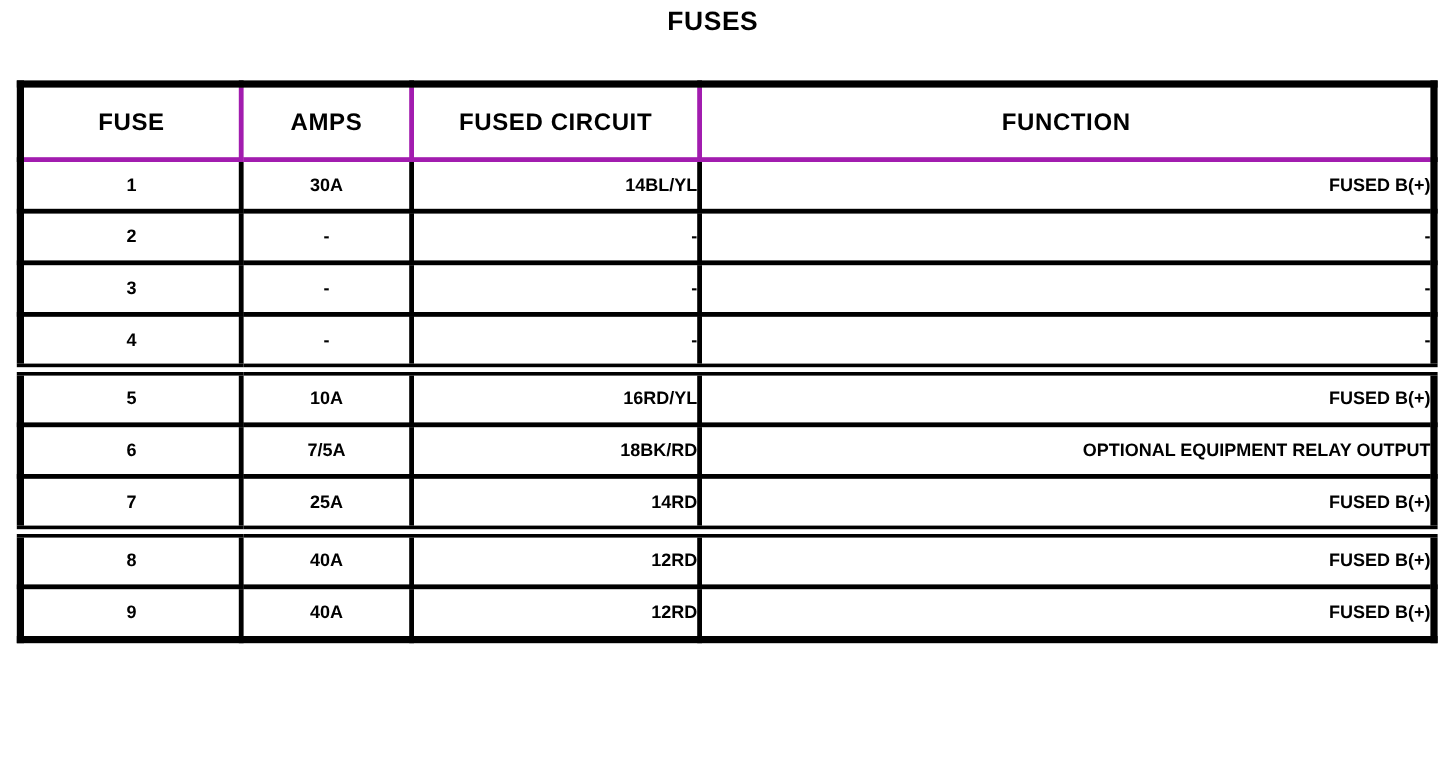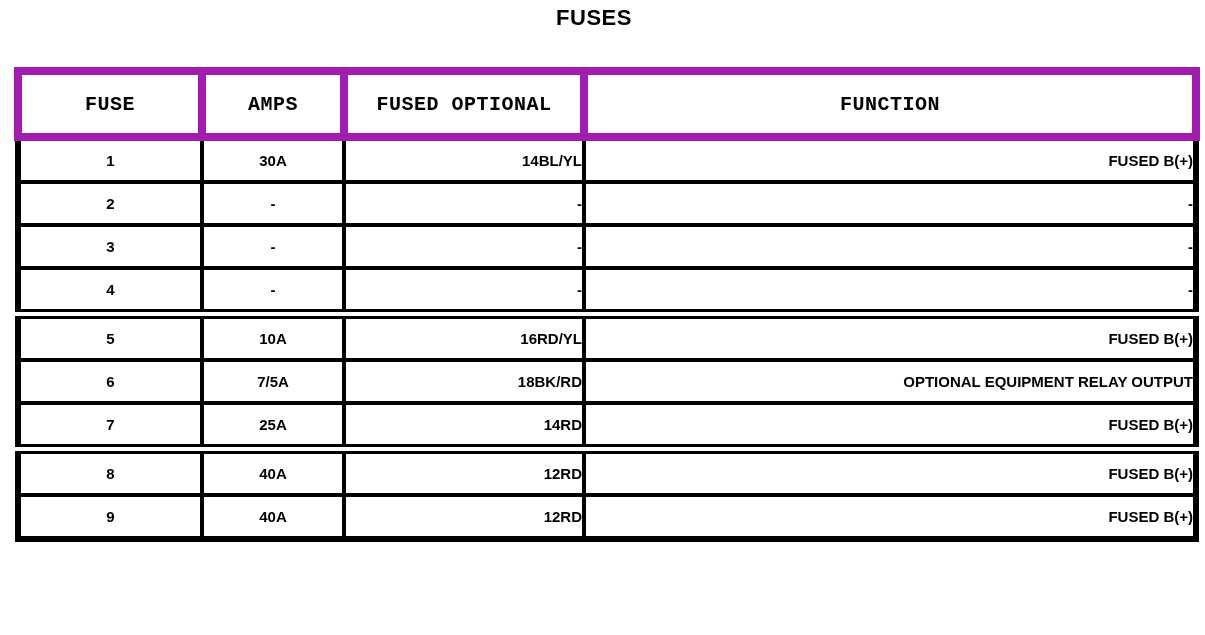--- a/index.html
+++ b/index.html
@@ -35,28 +35,27 @@
     border-collapse: collapse;
     table-layout: fixed;
     border: 6px solid #000000;
     background: #ffffff;
   }
   col.col-fuse     { width: 184px; }
   col.col-amps     { width: 142px; }
   col.col-circuit  { width: 240px; }
   col.col-function { width: 612px; }
   .fuse-table th {
-    border: 8px solid #a21caf;
+    border: 4px solid #a21caf;
     height: 58px;
     font-size: 20px;
     font-weight: bold;
     text-align: center;
     letter-spacing: 0.5px;
     padding: 0;
-    font-family: Liberation Mono, monospace;
   }
   .fuse-table td {
     border: 4px solid #000000;
     height: 39px;
     font-size: 15px;
     font-weight: bold;
     padding: 0;
     vertical-align: middle;
     white-space: nowrap;
   }
@@ -79,21 +78,21 @@
     <colgroup>
       <col class="col-fuse">
       <col class="col-amps">
       <col class="col-circuit">
       <col class="col-function">
     </colgroup>
     <thead>
       <tr>
         <th>FUSE</th>
         <th>AMPS</th>
-        <th>FUSED OPTIONAL</th>
+        <th>FUSED CIRCUIT</th>
         <th>FUNCTION</th>
       </tr>
     </thead>
     <tbody>
         <tr>
       <td class="c-fuse">1</td>
       <td class="c-amps">30A</td>
       <td class="c-circuit">14BL/YL</td>
       <td class="c-function">FUSED B(+)</td>
     </tr>

